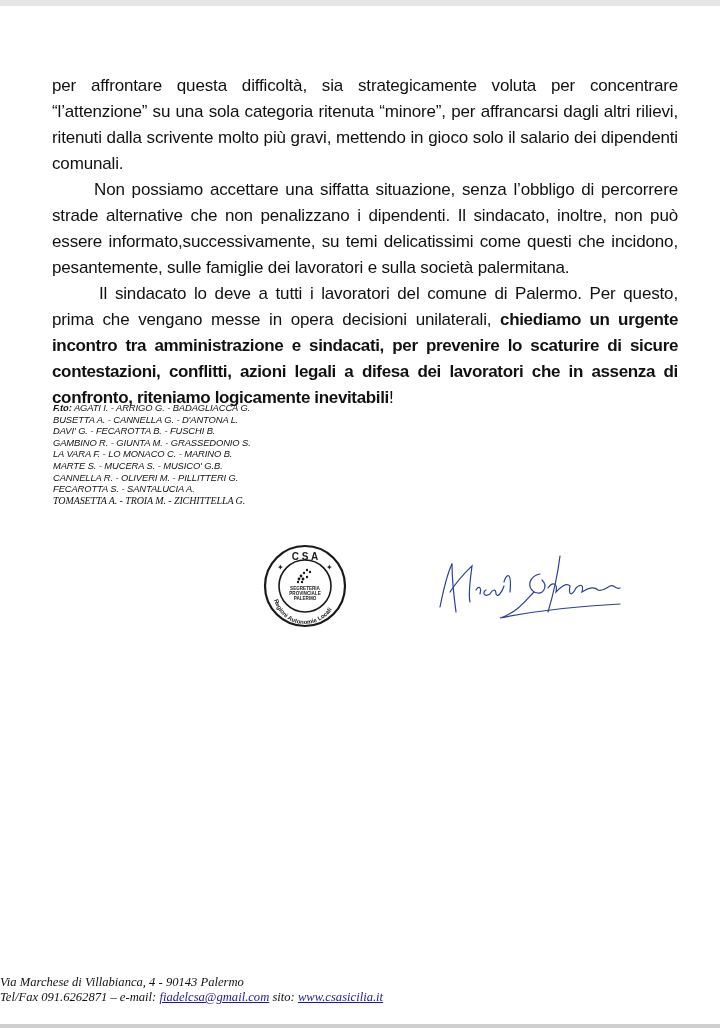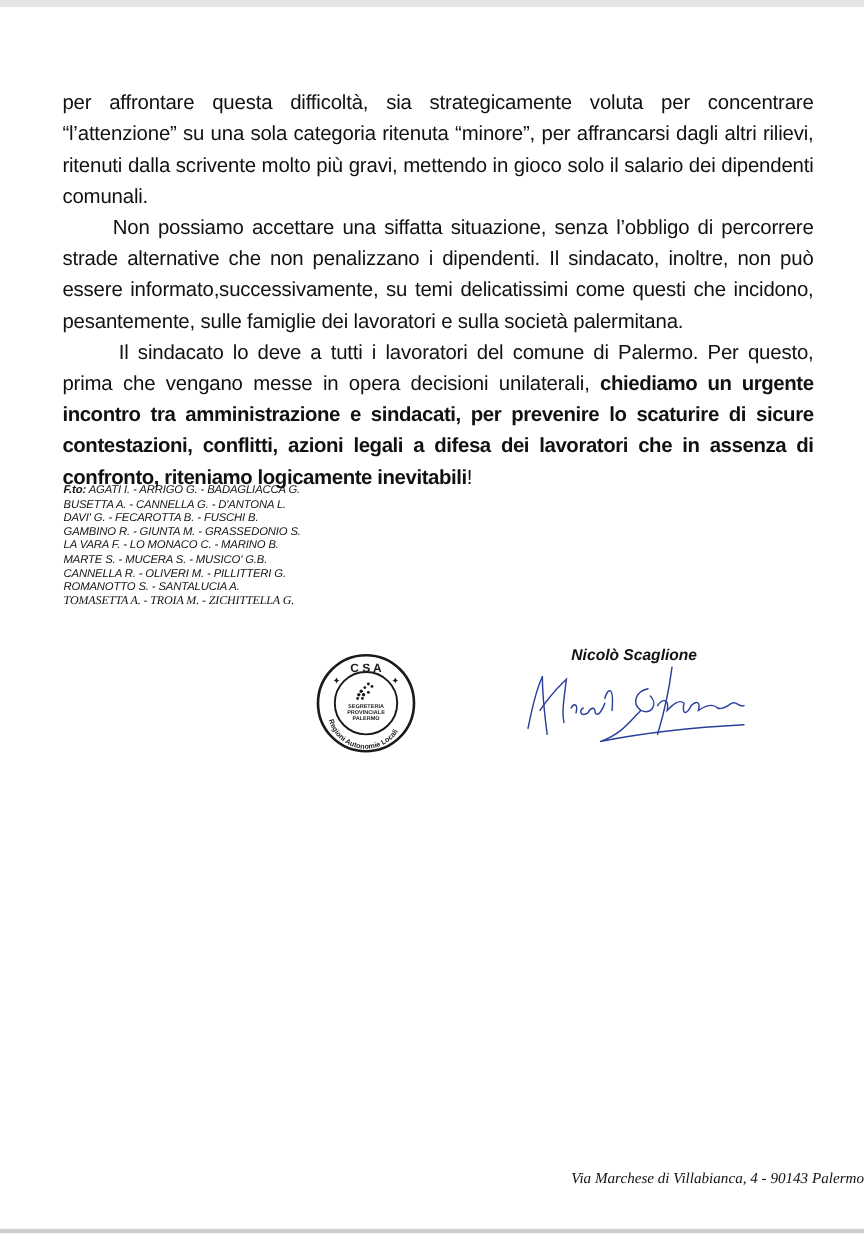--- a/index.html
+++ b/index.html
@@ -44,21 +44,21 @@
     }
     .signature-block {
       position: absolute; left: 400px; top: 538px; width: 260px;
       font-style: italic; font-weight: bold; font-size: 13px; line-height: 16px;
       text-align: center;
     }
     .sig-role { display: block; margin-left: 10px; }
     .sig-name { display: block; margin-left: -3px; }
     .sig-svg { position: absolute; left: 430px; top: 552px; width: 210px; height: 70px; }
     .footer {
-      position: absolute; left: 0; top: 975px; width: 720px; text-align: right;
+      position: absolute; left: 0; top: 975px; width: 720px; text-align: left;
       font-family: "Liberation Serif", serif; font-style: italic;
       font-size: 12.6px; line-height: 15px; color: #111;
     }
     .footer a { color: #1a1aa6; text-decoration: underline; }
   </style>
 </head>
 <body>
 
 <div class="topbar"></div>
 
@@ -72,21 +72,21 @@
 
 <div class="rsu">
   <div class="rsu-lines">
     <div><span class="lbl">F.to:</span><span> AGATI I. - ARRIGO G. - BADAGLIACCA G.</span></div>
     <div>BUSETTA A. - CANNELLA G. - D'ANTONA L.</div>
     <div>DAVI' G. - FECAROTTA B. - FUSCHI B.</div>
     <div>GAMBINO R. - GIUNTA M. - GRASSEDONIO S.</div>
     <div>LA VARA F. - LO MONACO C. - MARINO B.</div>
     <div>MARTE S. - MUCERA S. - MUSICO' G.B.</div>
     <div>CANNELLA R. - OLIVERI M. - PILLITTERI G.</div>
-    <div>ROMANOTTO S. - SANTALUCIA A.</div>
+    <div>FECAROTTA S. - SANTALUCIA A.</div>
     <div class="serif">TOMASETTA A. - TROIA M. - ZICHITTELLA G.</div>
   </div>
 </div>
 
 <div class="stamp">
   <svg width="84" height="84" viewBox="0 0 84 84">
     <circle cx="42" cy="42" r="40" fill="none" stroke="#1a1a1a" stroke-width="2.2"></circle>
     <circle cx="42" cy="42" r="26" fill="none" stroke="#1a1a1a" stroke-width="1.6"></circle>
     <text x="42" y="16" text-anchor="middle" font-family="Liberation Sans, sans-serif" font-size="10" font-weight="bold" fill="#1a1a1a">C S A</text>
     <text x="14" y="26" font-size="8" fill="#1a1a1a">✦</text>
@@ -106,35 +106,35 @@
     <text x="42" y="51" text-anchor="middle" font-family="Liberation Sans, sans-serif" font-size="4.6" font-weight="bold" fill="#1a1a1a">PROVINCIALE</text>
     <text x="42" y="56" text-anchor="middle" font-family="Liberation Sans, sans-serif" font-size="4.6" font-weight="bold" fill="#1a1a1a">PALERMO</text>
     <defs>
         <path id="arcb" d="M 10 48 A 32 32 0 0 0 74 48"></path>
       </defs>
     <text font-family="Liberation Sans, sans-serif" font-size="6" font-weight="bold" fill="#1a1a1a"><textPath href="#arcb" startOffset="8%">Regioni Autonomie Locali</textPath></text>
   </svg>
 </div>
 
 <div class="signature-block">
-  <span class="sig-name">Nicolò Scaglione</span>
 </div>
 
 <svg class="sig-svg" viewBox="0 0 210 70">
   <g fill="none" stroke="#2a3f9a" stroke-width="1.2" stroke-linecap="round">
     <path d="M10 55 C 14 35, 18 20, 22 12"></path>
     <path d="M22 12 C 22 30, 24 45, 26 60"></path>
     <path d="M20 40 C 30 25, 38 18, 42 14 C 40 30, 38 42, 40 50"></path>
     <path d="M46 38 C 48 34, 52 34, 50 42"></path>
     <path d="M56 38 C 52 40, 54 46, 60 42 C 62 38, 66 36, 66 42 C 68 46, 72 40, 74 34"></path>
     <path d="M74 30 C 76 22, 82 18, 80 40"></path>
     <path d="M110 22 C 100 24, 96 34, 104 40 C 114 44, 118 34, 112 28"></path>
     <path d="M104 40 C 96 48, 88 60, 70 66 C 110 58, 150 54, 190 52"></path>
     <path d="M118 36 C 122 30, 128 30, 126 40 C 130 36, 136 30, 140 34 C 138 44, 142 44, 146 36 C 150 32, 154 32, 152 40 C 158 36, 164 34, 168 38 C 172 40, 176 36, 180 34 C 184 32, 186 38, 190 36"></path>
     <path d="M130 4 C 128 20, 124 40, 118 60"></path>
   </g>
 </svg>
 
 <div class="footer">
   <div>Via  Marchese di Villabianca, 4 - 90143 Palermo</div>
+  <div><span>Tel/Fax 091.6262871 – e-mail: </span><a>fiadelcsa@gmail.com</a><span> sito: </span><a>www.csasicilia.it</a></div>
 </div>
 
 <div class="bottombar"></div>
 
 </body></html>

